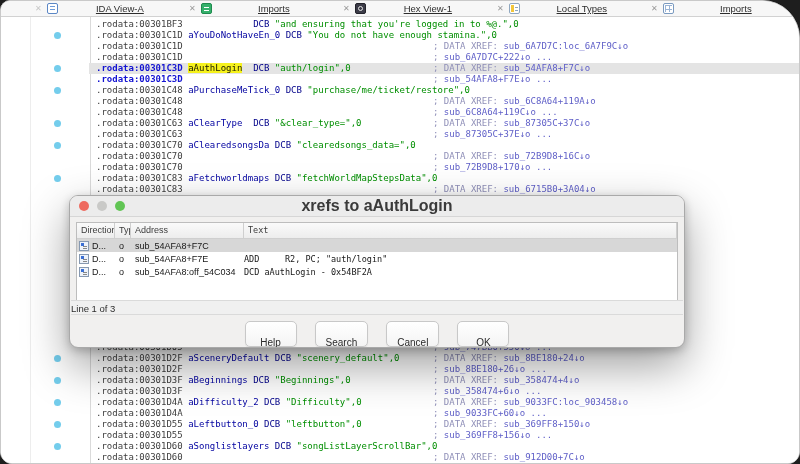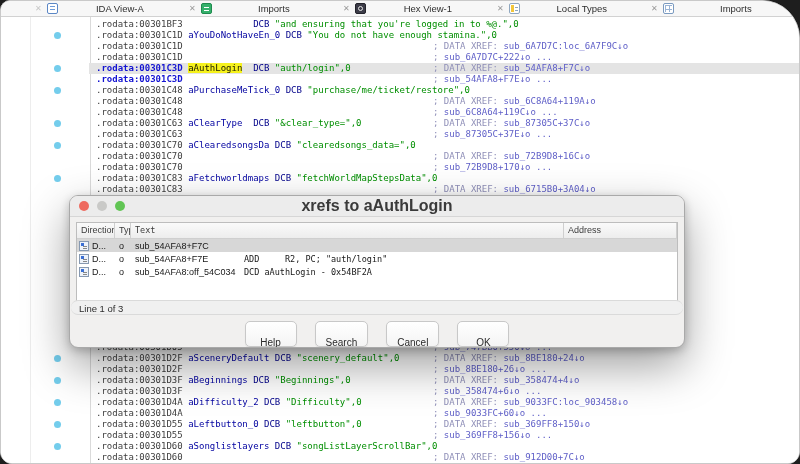--- a/index.html
+++ b/index.html
@@ -4,21 +4,21 @@
 <style>
   html,body{margin:0;padding:0;width:800px;height:464px;background:#1e1e1e;overflow:hidden;}
   .window{position:absolute;inset:0;background:#fff;border-radius:10px 38px 12px 12px;
     border:1px solid #c9c9c9;overflow:hidden;font-family:"Liberation Sans",sans-serif;}
   
   .tabbar{position:absolute;top:0;left:0;right:0;height:16px;background:#f7f7f7;
     border-bottom:1px solid #d2d2d2;display:flex;padding-left:28px;box-sizing:border-box;}
   .tab{width:154px;display:flex;align-items:center;gap:5px;padding:0 6px;box-sizing:border-box;cursor:default;}
   .tab .close{font-size:8px;color:#9a9a9a;line-height:16px;flex:none;}
   .tab:first-child .close{color:#c6c6c6;}
-  .tab .label{flex:1;text-align:center;font-size:9.5px;color:#2e2e2e;white-space:nowrap;overflow:hidden;}
+  .tab .label{flex:1;text-align:center;font-size:9.5px;color:#2e2e2e;white-space:nowrap;overflow:hidden;text-decoration:underline;}
   .ti{width:11px;height:11px;border-radius:2px;display:inline-block;position:relative;flex:none;box-sizing:border-box;}
   .ida-view-icon{background:#fff;border:1px solid #5b87c5;}
   .ida-view-icon::before{content:"";position:absolute;inset:2px;
     background:repeating-linear-gradient(to bottom,#6f9bd8 0 1px,transparent 1px 3px);}
   .strings-icon{background:#35b06b;border:1px solid #1f8a4e;}
   .strings-icon::before{content:"";position:absolute;left:2px;right:2px;top:3px;height:1px;background:#fff;
     box-shadow:0 3px 0 #fff;}
   .hex-view-icon{background:#3c3c48;border:1px solid #23232b;}
   .hex-view-icon::before{content:"";position:absolute;inset:2px;border:1.5px solid #e8e8e8;border-radius:50%;}
   .local-types-icon{background:#fff;border:1px solid #8fa7c0;}
@@ -72,21 +72,21 @@
   .cell{box-sizing:border-box;}
   .c-dir{width:38px;display:flex;align-items:center;gap:3px;padding-left:2px;}
   .c-typ{width:16px;padding-left:4px;}
   .c-addr{width:113px;padding-left:4px;white-space:nowrap;}
   .c-text{flex:1;font-family:"DejaVu Sans Mono",monospace;font-size:8.5px;white-space:pre;overflow:hidden;}
   .xicon{width:10px;height:10px;flex:none;background:#eef3fa;border:1px solid #8799b1;box-sizing:border-box;position:relative;}
   .xicon::before{content:"";position:absolute;left:1px;top:1px;width:3px;height:3px;background:#3b6fd4;}
   .xicon::after{content:"";position:absolute;right:1px;bottom:1px;width:4px;height:1px;background:#888;box-shadow:0 -2px 0 #888;}
   .statusbar{position:absolute;left:1px;right:1px;top:104px;height:15px;background:#f0f0f0;
     border-top:1px solid #dadada;border-bottom:1px solid #dadada;font-size:9.5px;color:#2d2d2d;
-    line-height:15px;padding-left:8px;box-sizing:border-box;border-radius:7px;}
+    line-height:15px;box-sizing:border-box;}
   .btnrow{position:absolute;left:0;right:0;top:125px;display:flex;justify-content:center;gap:18px;}
   .btn{min-width:52px;height:20px;border-radius:5px;border:1px solid #c8c8c8;
     background:linear-gradient(#ffffff,#f4f4f4);box-shadow:0 1px 1px rgba(0,0,0,.08);
     font-size:10px;color:#2b2b2b;text-align:center;line-height:18px;padding:12px 10px;box-sizing:border-box;cursor:default;}
 </style>
 </head>
 <body>
 
 <div class="window">
 
@@ -131,22 +131,22 @@
         <div class="light" id="light-close" style="background: rgb(238, 106, 95);"></div>
         <div class="light" id="light-min" style="background: rgb(201, 201, 199);"></div>
         <div class="light" id="light-zoom" style="background: rgb(97, 197, 84);"></div>
       </div>
       <div class="title">xrefs to aAuthLogin</div>
     </div>
     <div class="xtable">
       <div class="thead" id="xref-head">
           <div class="cell c-dir">Direction</div>
           <div class="cell c-typ">Typ</div>
+          <div class="cell c-addr">Address</div>
           <div class="cell c-text" style="flex: 1 1 0%;">Text</div>
-          <div class="cell c-addr">Address</div>
         </div>
       <div id="xref-rows">
           <div class="xrow sel">
             <div class="cell c-dir">
               <span class="xicon"></span>
               <span>D...</span>
             </div>
             <div class="cell c-typ">o</div>
             <div class="cell c-addr">sub_54AFA8+F7C</div>
           </div>

